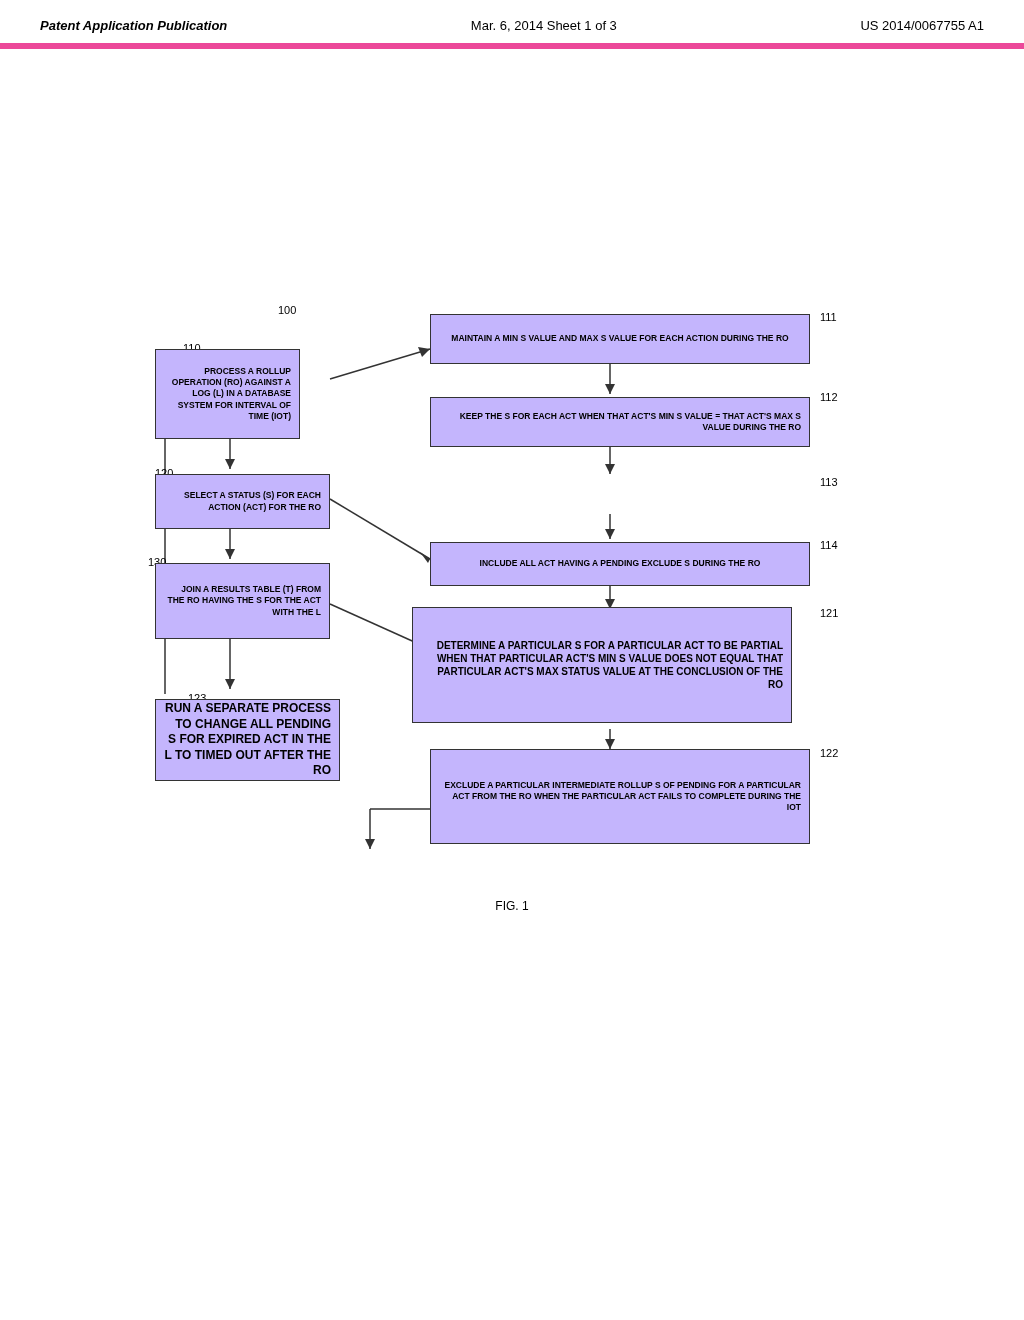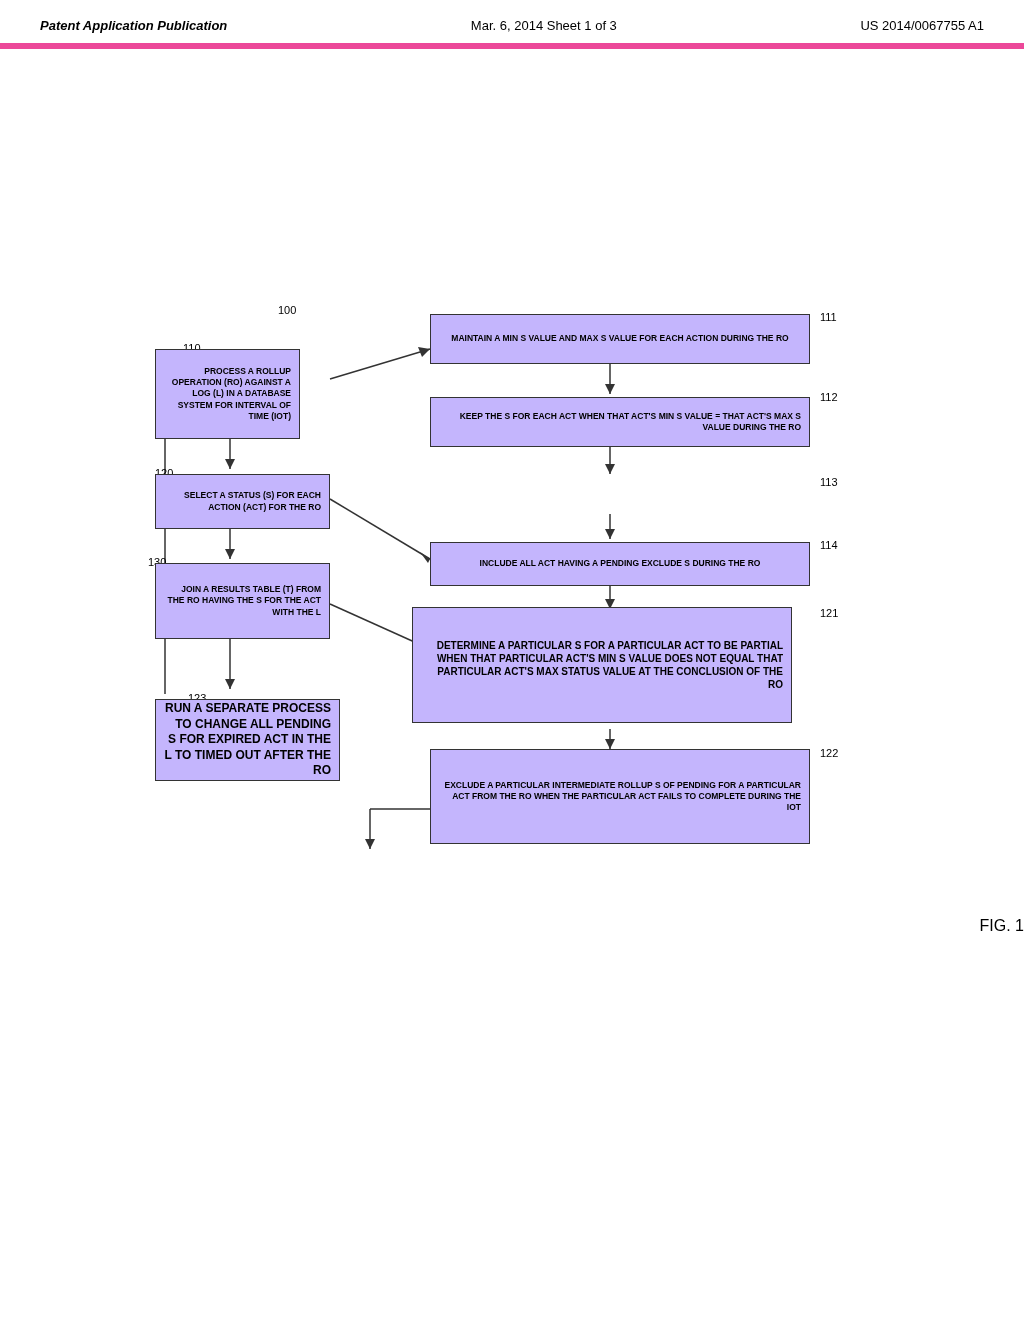--- a/index.html
+++ b/index.html
@@ -56,24 +56,23 @@
 
     .label-tag {
       position: absolute;
       font-size: 11px;
       font-weight: normal;
       color: #000;
     }
 
     .fig-caption {
       position: absolute;
-      text-align: right;
-      font-size: 16px;
+      text-align: center;
+      font-size: 12px;
       width: 100%;
-      margin-top: 18px;
     }
 
     
     .arrows-svg {
       position: absolute;
       top: 0;
       left: 0;
       width: 100%;
       height: 100%;
       pointer-events: none;

